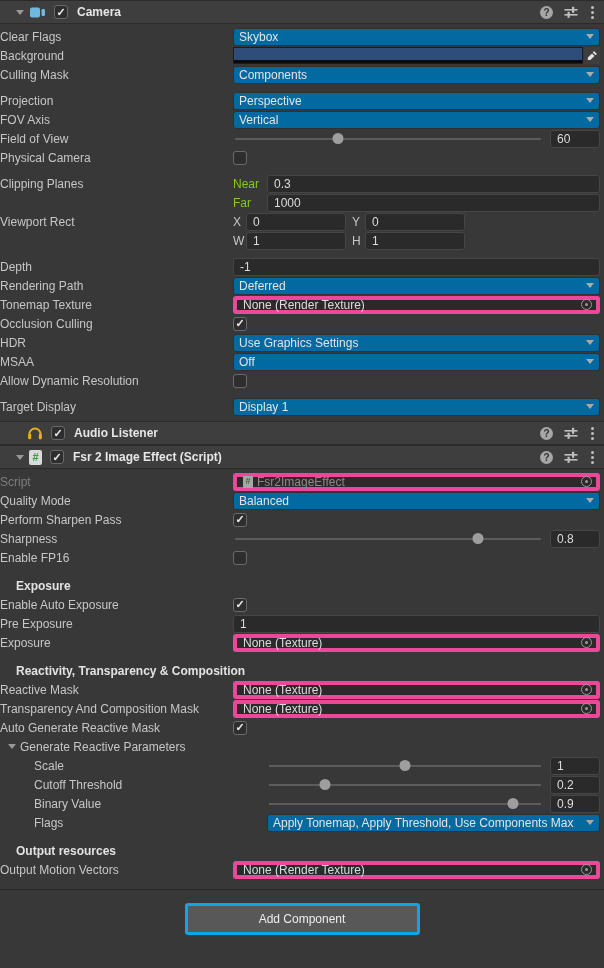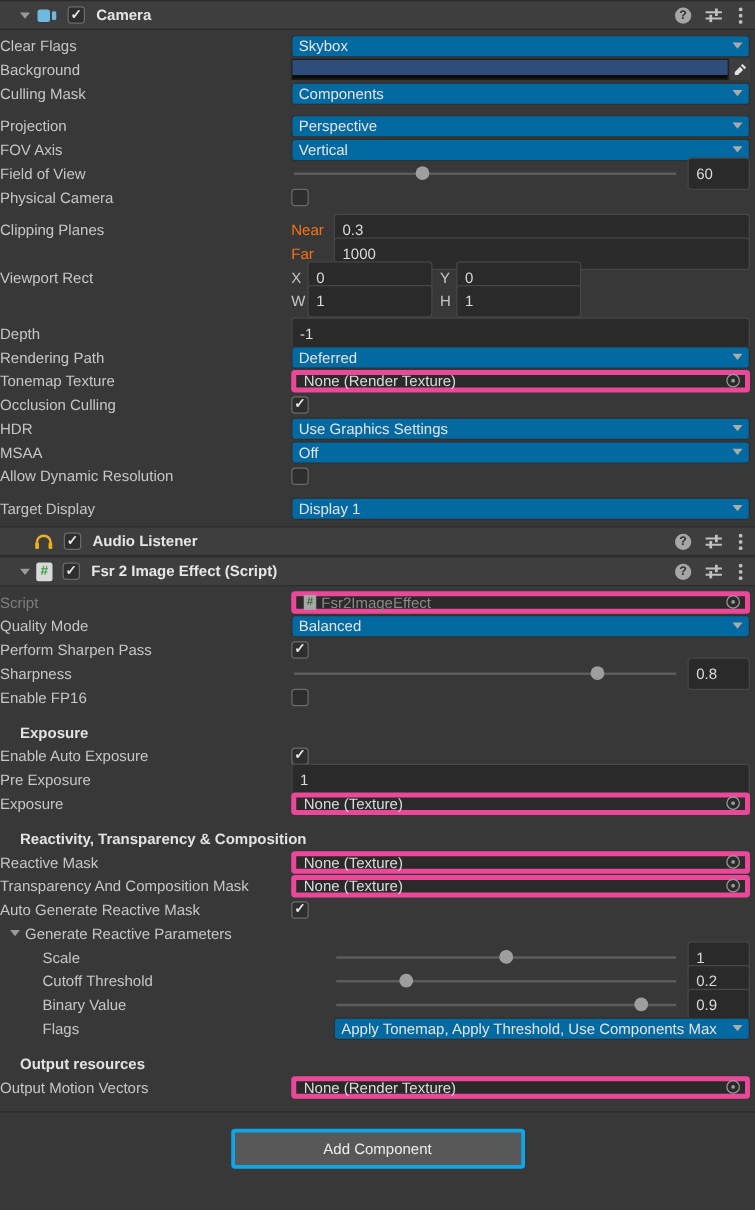--- a/index.html
+++ b/index.html
@@ -39,21 +39,21 @@
   .gap{height:7px;}
   .gap-lg{height:9px;}
   
   .dropdown{flex:1;height:18px;box-sizing:border-box;background:#0369a1;border:1px solid #303030;
     border-radius:3px;display:flex;align-items:center;padding:0 5px;color:#E4E4E4;min-width:0;}
   .dd-text{flex:1;white-space:nowrap;overflow:hidden;}
   .dd-arrow{flex:none;width:0;height:0;border-left:4px solid transparent;border-right:4px solid transparent;
     border-top:5px solid #ABABAB;margin-left:4px;}
   
   .tfield{flex:1;height:18px;box-sizing:border-box;background:#2A2A2A;border:1px solid #464646;
-    border-radius:3px;display:flex;align-items:center;padding:12px 6px;color:#DCDCDC;min-width:0;white-space:nowrap;overflow:hidden;}
+    border-radius:3px;display:flex;align-items:center;padding:4px 6px;color:#DCDCDC;min-width:0;white-space:nowrap;overflow:hidden;}
   
   .ofield{flex:1;height:18px;box-sizing:border-box;background:#2A2A2A;border:4px solid #ec4899;
     border-radius:3px;display:flex;align-items:center;padding:0 4px 0 6px;color:#DCDCDC;min-width:0;}
   .ofield .otext{flex:1;white-space:nowrap;overflow:hidden;}
   .ofield.dim .otext{color:#8A8A8A;}
   .picker{width:11px;height:11px;border:1px solid #9A9A9A;border-radius:50%;flex:none;
     display:flex;align-items:center;justify-content:center;margin-left:4px;box-sizing:border-box;}
   .picker i{width:3px;height:3px;border-radius:50%;background:#9A9A9A;}
   .scripticon-sm{width:10px;height:12px;background:#A6A6A6;border-radius:1px;flex:none;margin-right:4px;
     color:#3E6E3E;font-size:9px;font-weight:bold;display:flex;align-items:center;justify-content:center;line-height:1;}
@@ -64,21 +64,21 @@
   .sval{flex:none;width:50px;}
   
   .swatchwrap{flex:1;height:15px;border:1px solid #1C1C1C;display:flex;flex-direction:column;min-width:0;}
   .swatch-color{flex:1;}
   .swatch-alpha{height:3px;background:#0A0A0A;}
   .dropper{width:16px;height:17px;flex:none;margin-left:1px;background:#3E3E3E;
     display:flex;align-items:center;justify-content:center;}
   
   .axis-label{flex:none;width:13px;color:#C6C6C6;}
   .mini{flex:none;width:100px;margin-right:6px;}
-  .near-label{flex:none;width:34px;color:#f97316;}
+  .near-label{flex:none;width:34px;color:#84cc16;}
   
   .foldrow{display:flex;align-items:center;height:17px;margin:0 4px 2px 0;}
   .foldrow .tri{margin:0 4px 0 8px;border-top-width:5px;}
   
   .footer-sep{height:1px;background:#2A2A2A;margin-top:5px;}
   .footer{display:flex;justify-content:center;padding-top:13px;}
   .addbtn{width:235px;height:32px;box-sizing:border-box;background:#585858;border:3px solid #0ea5e9;
     border-radius:3px;color:#EDEDED;display:flex;align-items:center;justify-content:center;}
 </style>
 </head>

